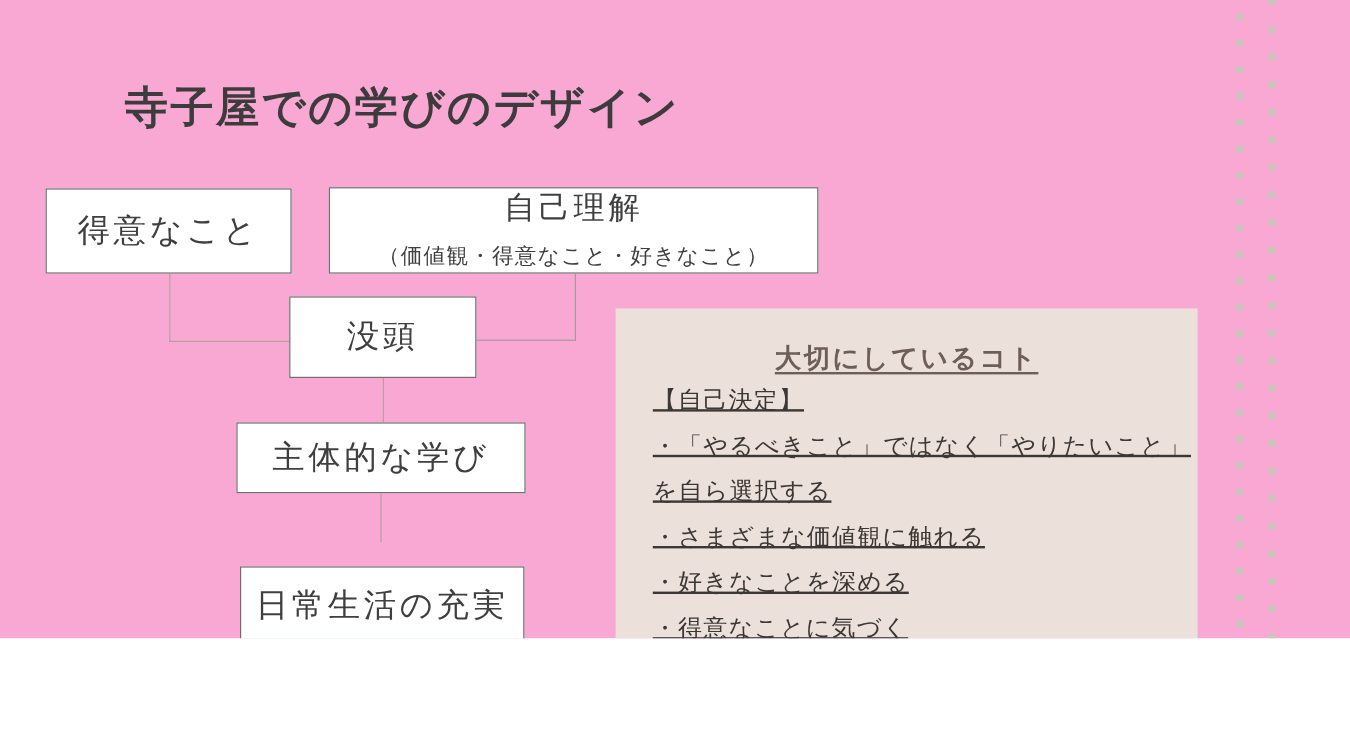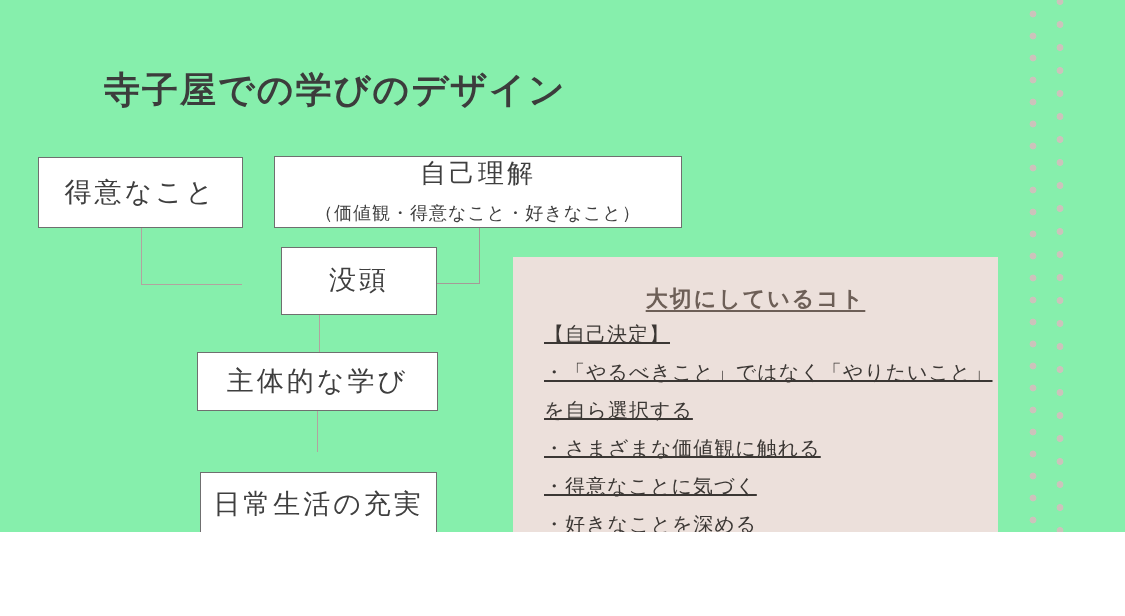--- a/index.html
+++ b/index.html
@@ -1,19 +1,19 @@
 <!DOCTYPE html>
 <html><head>
 <meta charset="utf-8">
 <style>
   html,body{margin:0;padding:0;background:#ffffff;}
   #stage{
     position:relative;
     width:1125px;height:532px;
-    background:#86efac;
+    background:#f9a8d4;
     overflow:hidden;
     font-family:"Liberation Sans","DejaVu Sans",sans-serif;
   }
 
   
   .page-title{
     position:absolute;left:104px;top:66px;
     font-family:"Liberation Serif","DejaVu Serif",serif;
     font-size:36px;font-weight:600;color:#3c3c3c;
     letter-spacing:2px;white-space:nowrap;
@@ -26,21 +26,21 @@
     border:1.4px solid #6f6f6f;
     display:flex;flex-direction:column;align-items:center;justify-content:center;
     color:#3f3f3f;letter-spacing:3px;white-space:nowrap;
     box-sizing:border-box;z-index:2;
   }
   .dbox .main{font-size:27px;line-height:1.15;}
   #box-self-understanding .main{font-size:26px;}
   #box-self-understanding .sub{font-size:18px;letter-spacing:1px;margin-top:12px;}
   #box-self-decision{left:38px;top:157px;width:205px;height:71px;}
   #box-self-understanding{left:274px;top:156px;width:408px;height:72px;}
-  #box-immersion{left:241px;top:247px;width:156px;height:68px;margin-left:40px;}
+  #box-immersion{left:241px;top:247px;width:156px;height:68px;}
   #box-proactive{left:197px;top:352px;width:241px;height:59px;}
   #box-daily{left:200px;top:472px;width:237px;height:66px;}
 
   
   .conn{position:absolute;z-index:1;}
   #conn-left{
     left:141px;top:228px;width:100px;height:56px;
     border-left:1.3px solid #b2a39f;border-bottom:1.3px solid #b2a39f;
   }
   #conn-right{
@@ -119,18 +119,18 @@
     <span class="main">日常生活の充実</span>
   </div>
 
   <div class="panel">
     <div class="panel-title">大切にしているコト</div>
     <div class="panel-body">
       <div class="panel-line">【自己決定】</div>
       <div class="panel-line">・「やるべきこと」ではなく「やりたいこと」</div>
       <div class="panel-line">を自ら選択する</div>
       <div class="panel-line">・さまざまな価値観に触れる</div>
+      <div class="panel-line">・好きなことを深める</div>
       <div class="panel-line">・得意なことに気づく</div>
-      <div class="panel-line">・好きなことを深める</div>
     </div>
   </div>
 
 </div>
 
 </body></html>

